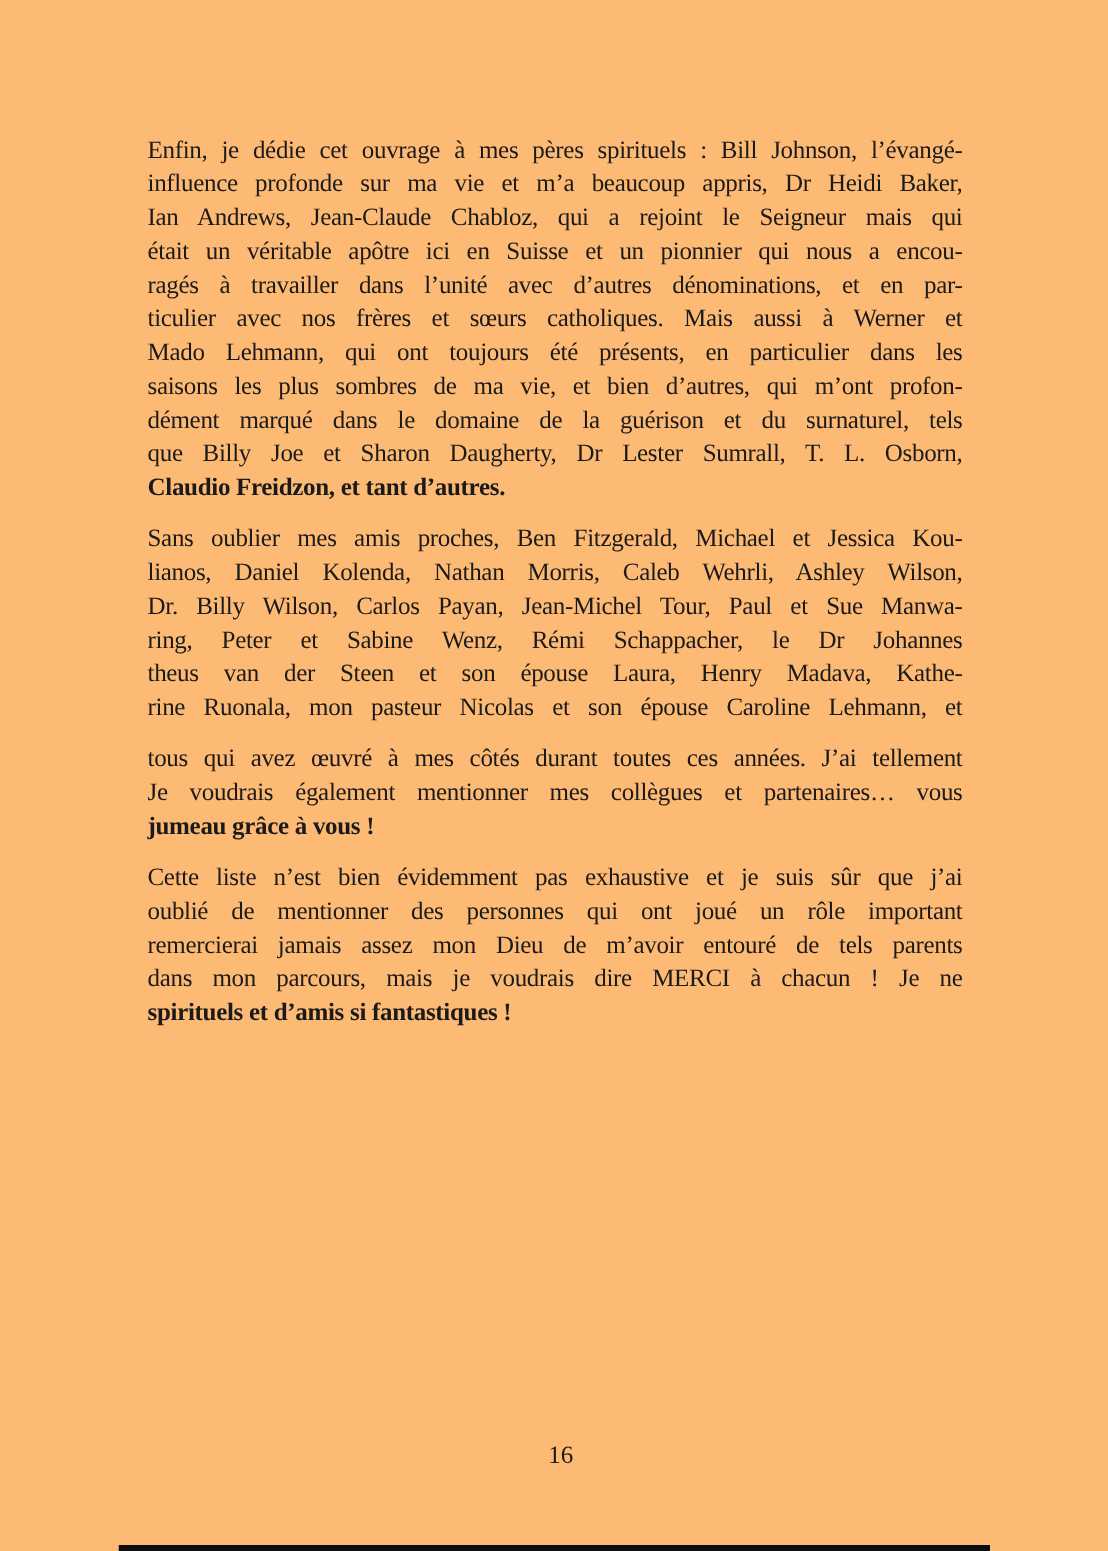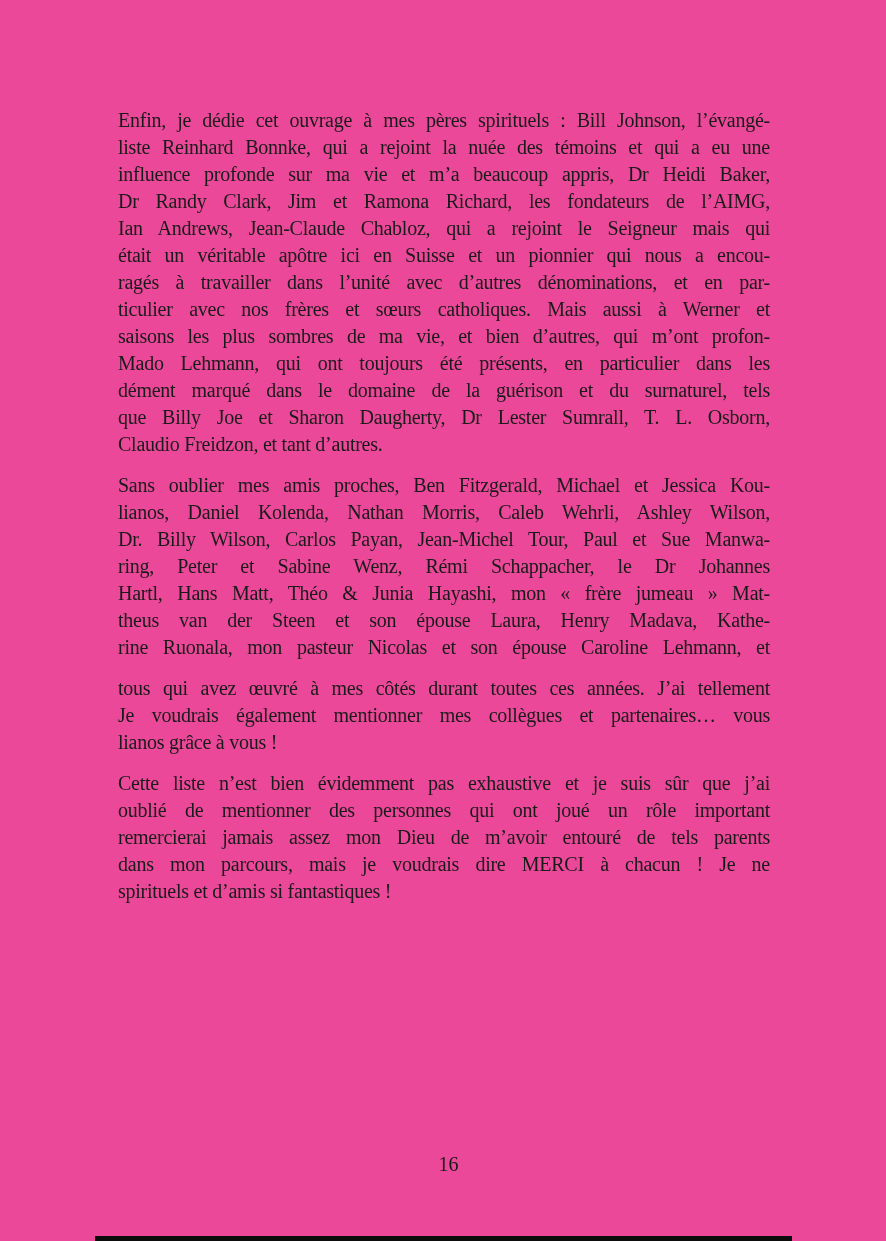--- a/index.html
+++ b/index.html
@@ -10,21 +10,21 @@
     width: 886px;
     height: 1241px;
     background: #ffffff;
     position: relative;
     overflow: hidden;
     font-family: "Liberation Serif", "DejaVu Serif", serif;
   }
   .page {
     position: absolute;
     inset: 0;
-    background: #ec4899;
+    background: #fdba74;
   }
   .text-block {
     position: absolute;
     left: 118px;
     top: 107px;
     width: 652px;
     color: #1a1a1a;
     font-size: 20px;
     line-height: 27px;
     letter-spacing: -0.25px;
@@ -32,20 +32,21 @@
   .para {
     margin: 0 0 14px 0;
     padding: 0;
   }
   .line {
     text-align: justify;
     text-align-last: justify;
   }
   .line.para-end {
     text-align-last: left;
+    font-weight: bold;
   }
   .page-number {
     position: absolute;
     left: 0;
     right: 0;
     top: 1151px;
     text-align: center;
     font-size: 20px;
     line-height: 27px;
     color: #1a1a1a;
@@ -60,46 +61,43 @@
     background: #0c0c0c;
   }
 </style>
 </head>
 <body>
 
 <div class="page">
   <div class="text-block" id="text-block">
       <div class="para">
         <div class="line">Enfin, je dédie cet ouvrage à mes pères spirituels : Bill Johnson, l’évangé-</div>
-        <div class="line">liste Reinhard Bonnke, qui a rejoint la nuée des témoins et qui a eu une</div>
         <div class="line">influence profonde sur ma vie et m’a beaucoup appris, Dr Heidi Baker,</div>
-        <div class="line">Dr Randy Clark, Jim et Ramona Richard, les fondateurs de l’AIMG,</div>
         <div class="line">Ian Andrews, Jean-Claude Chabloz, qui a rejoint le Seigneur mais qui</div>
         <div class="line">était un véritable apôtre ici en Suisse et un pionnier qui nous a encou-</div>
         <div class="line">ragés à travailler dans l’unité avec d’autres dénominations, et en par-</div>
         <div class="line">ticulier avec nos frères et sœurs catholiques. Mais aussi à Werner et</div>
+        <div class="line">Mado Lehmann, qui ont toujours été présents, en particulier dans les</div>
         <div class="line">saisons les plus sombres de ma vie, et bien d’autres, qui m’ont profon-</div>
-        <div class="line">Mado Lehmann, qui ont toujours été présents, en particulier dans les</div>
         <div class="line">dément marqué dans le domaine de la guérison et du surnaturel, tels</div>
         <div class="line">que Billy Joe et Sharon Daugherty, Dr Lester Sumrall, T. L. Osborn,</div>
         <div class="line para-end">Claudio Freidzon, et tant d’autres.</div>
       </div>
       <div class="para">
         <div class="line">Sans oublier mes amis proches, Ben Fitzgerald, Michael et Jessica Kou-</div>
         <div class="line">lianos, Daniel Kolenda, Nathan Morris, Caleb Wehrli, Ashley Wilson,</div>
         <div class="line">Dr. Billy Wilson, Carlos Payan, Jean-Michel Tour, Paul et Sue Manwa-</div>
         <div class="line">ring, Peter et Sabine Wenz, Rémi Schappacher, le Dr Johannes</div>
-        <div class="line">Hartl, Hans Matt, Théo &amp; Junia Hayashi, mon « frère jumeau » Mat-</div>
         <div class="line">theus van der Steen et son épouse Laura, Henry Madava, Kathe-</div>
         <div class="line">rine Ruonala, mon pasteur Nicolas et son épouse Caroline Lehmann, et</div>
       </div>
       <div class="para">
         <div class="line">tous qui avez œuvré à mes côtés durant toutes ces années. J’ai tellement</div>
         <div class="line">Je voudrais également mentionner mes collègues et partenaires… vous</div>
-        <div class="line para-end">lianos grâce à vous !</div>
+        <div class="line para-end">jumeau grâce à vous !</div>
       </div>
       <div class="para">
         <div class="line">Cette liste n’est bien évidemment pas exhaustive et je suis sûr que j’ai</div>
         <div class="line">oublié de mentionner des personnes qui ont joué un rôle important</div>
         <div class="line">remercierai jamais assez mon Dieu de m’avoir entouré de tels parents</div>
         <div class="line">dans mon parcours, mais je voudrais dire MERCI à chacun ! Je ne</div>
         <div class="line para-end">spirituels et d’amis si fantastiques !</div>
       </div>
     </div>
   <div class="page-number">16</div>

